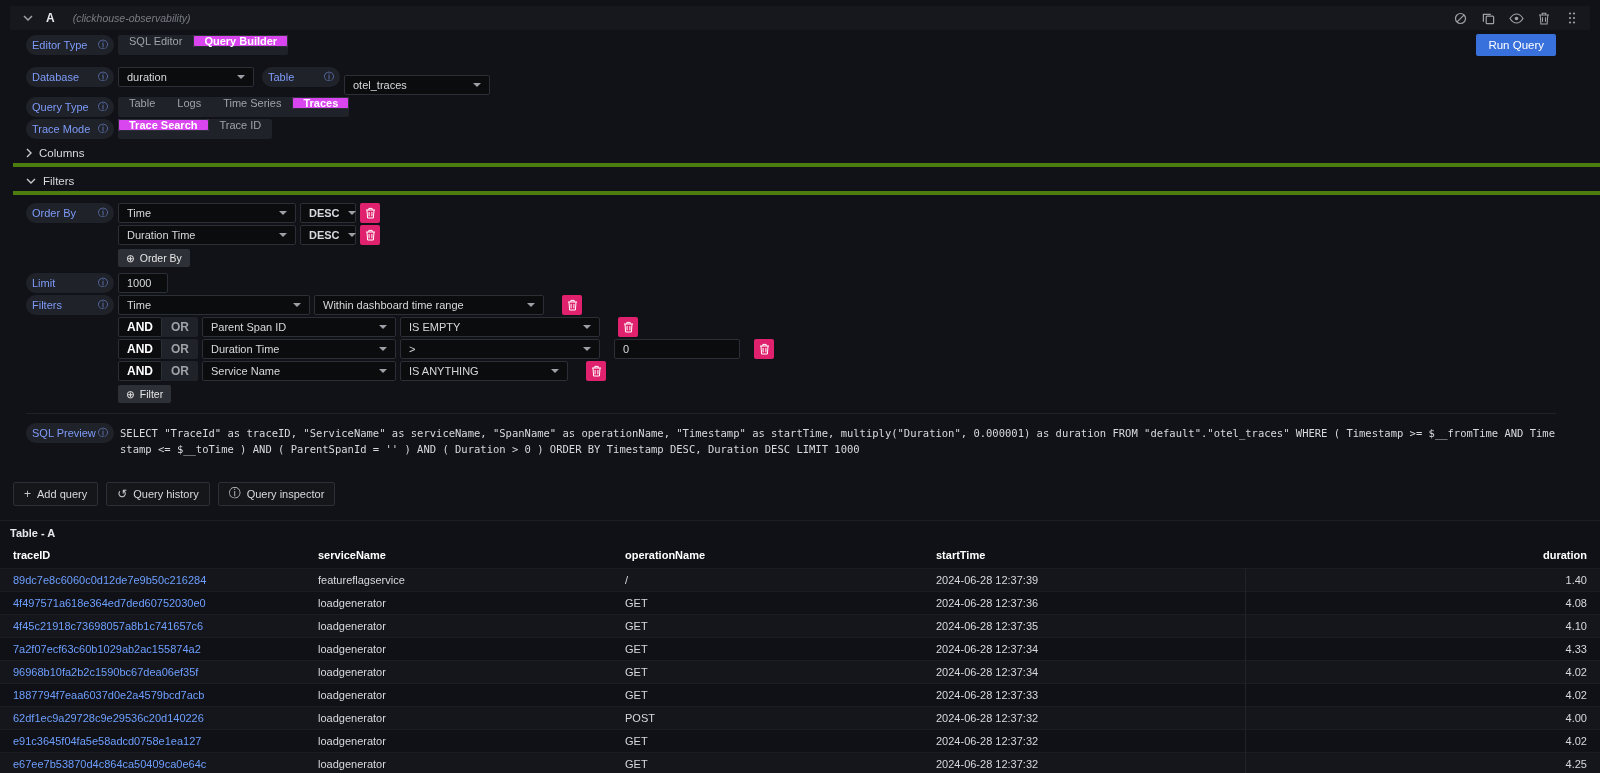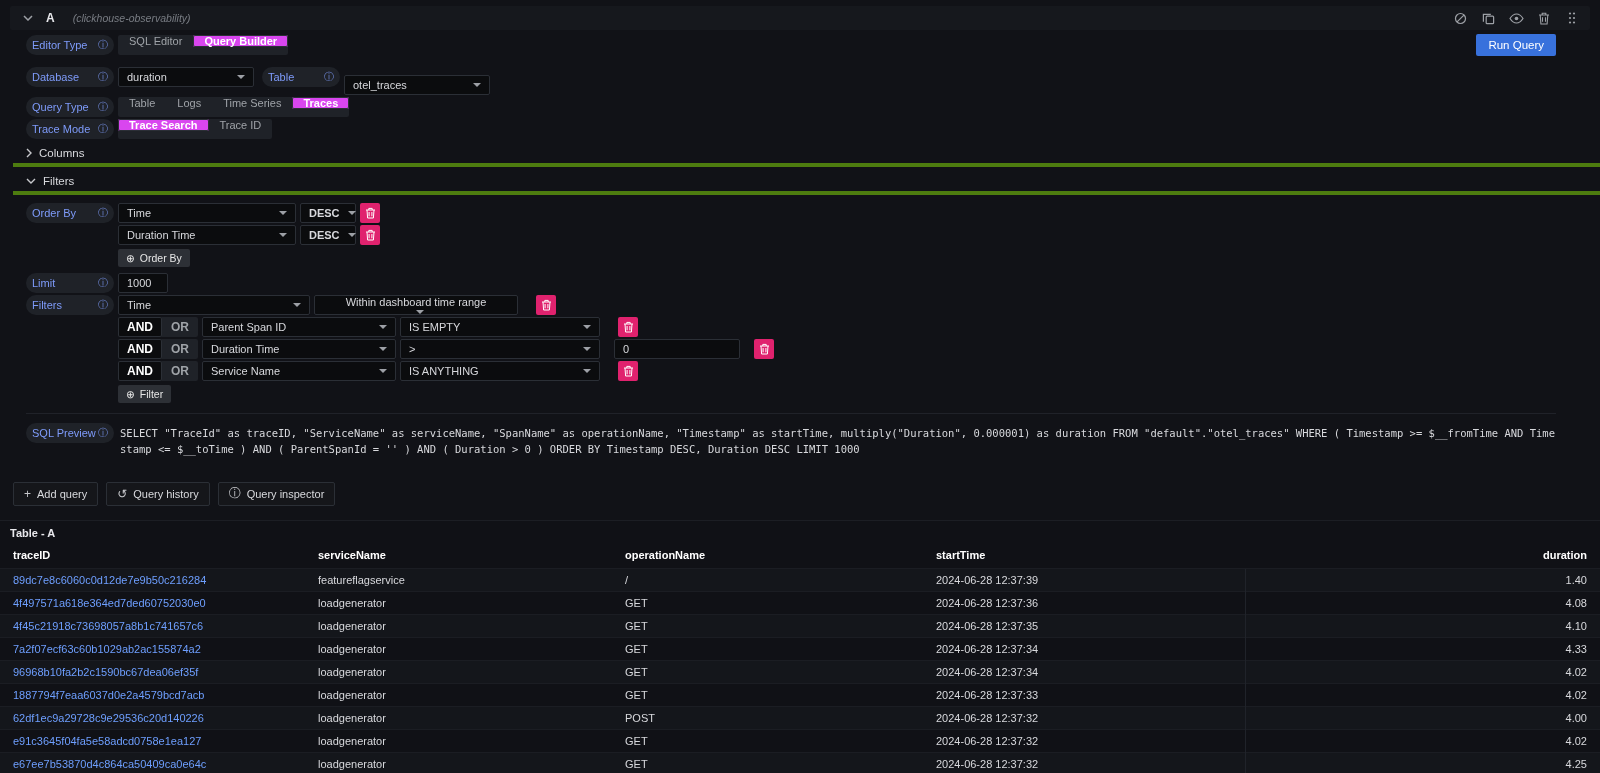--- a/index.html
+++ b/index.html
@@ -270,21 +270,21 @@
 
   <div class="frow" data-name="filters-time-row">
     <div class="chip" data-name="filters-label">
       <span>Filters</span>
       <span class="info" data-name="info-icon">ⓘ</span>
     </div>
     <div class="select" style="width:192px;" data-name="filter-field-select">
       <span>Time</span>
       <span class="caret" data-name="chevron-down-icon"></span>
     </div>
-    <div class="select" style="width:204px;flex-direction:column;" data-name="filter-operator-select">
+    <div class="select" style="width:230px;" data-name="filter-operator-select">
       <span>Within dashboard time range</span>
       <span class="caret" data-name="chevron-down-icon"></span>
     </div>
     <button class="trash-btn" style="margin-left:14px;" data-name="remove-filter-button">
       <svg width="11" height="12" viewBox="0 0 11 12" data-name="trash-icon">
           <path d="M1 3h9M3.8 3V1.4h3.4V3M2 3l.6 8h5.8L9 3M4.1 5v4.3M6.9 5v4.3" fill="none" stroke="#fff" stroke-width="1"></path>
         </svg>
     </button>
   </div>
 
@@ -331,21 +331,21 @@
 
   <div class="frow indent" data-name="filter-row-3">
     <div class="andor" data-name="conjunction-segmented">
       <span class="opt active" data-name="and-option">AND</span>
       <span class="opt" data-name="or-option">OR</span>
     </div>
     <div class="select" style="width:194px;" data-name="filter-field-select">
       <span>Service Name</span>
       <span class="caret" data-name="chevron-down-icon"></span>
     </div>
-    <div class="select" style="width:200px;" data-name="filter-operator-select">
+    <div class="select" style="width:168px;" data-name="filter-operator-select">
       <span>IS ANYTHING</span>
       <span class="caret" data-name="chevron-down-icon"></span>
     </div>
     <button class="trash-btn" style="margin-left:14px;" data-name="remove-filter-button">
       <svg width="11" height="12" viewBox="0 0 11 12" data-name="trash-icon">
           <path d="M1 3h9M3.8 3V1.4h3.4V3M2 3l.6 8h5.8L9 3M4.1 5v4.3M6.9 5v4.3" fill="none" stroke="#fff" stroke-width="1"></path>
         </svg>
     </button>
   </div>
   <div class="frow indent" style="margin:4px 0 0 92px;" data-name="add-filter-row">

